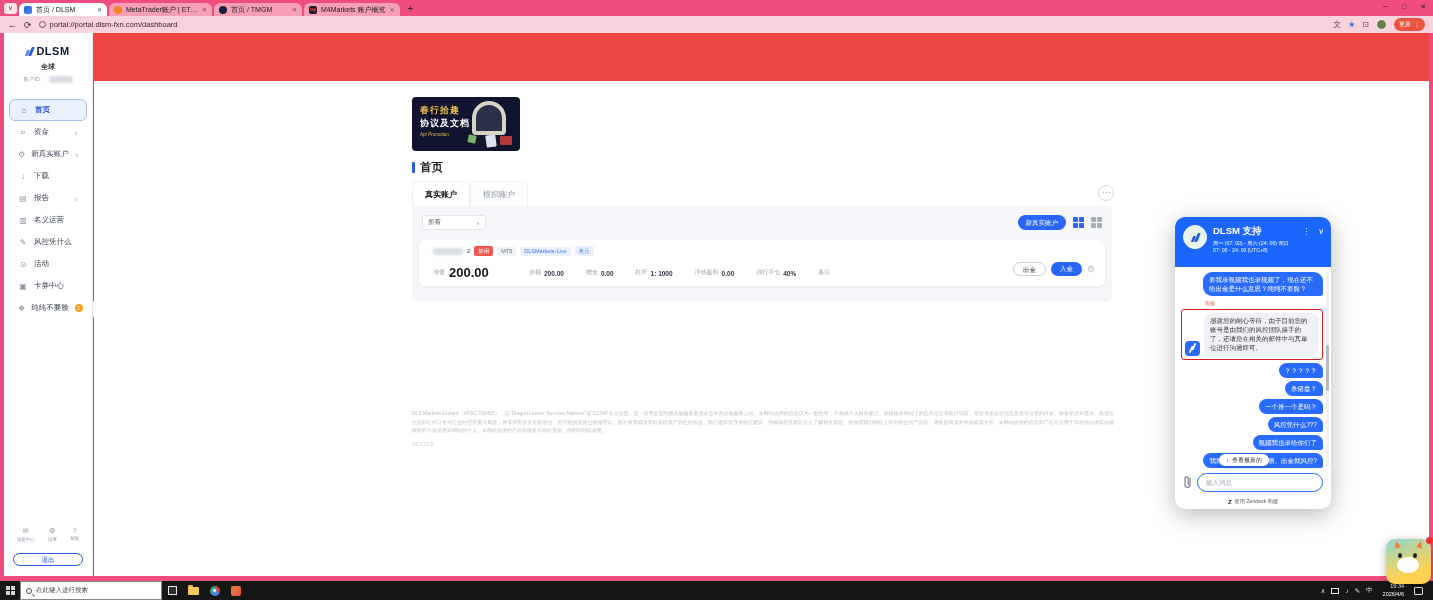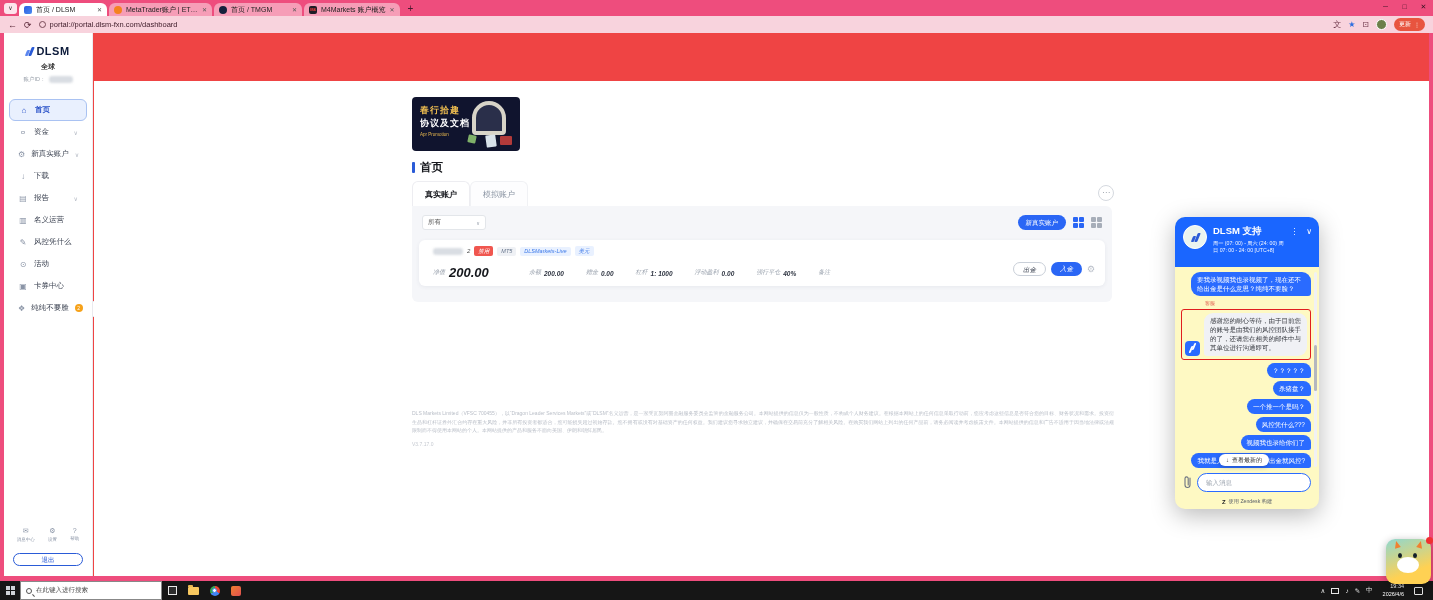--- a/index.html
+++ b/index.html
@@ -88,21 +88,21 @@
   .filter-row { display:flex; align-items:center; padding:9px 10px 0 10px; }
   .select { width:64px; height:15px; background:#fff; border:1px solid #e3e6ea; border-radius:3px; display:flex; align-items:center; justify-content:space-between; padding:0 5px; }
   .select .sv { font-size:6.5px; color:#555; }
   .select .sc { font-size:5px; color:#98a0ac; }
   .filter-right { margin-left:auto; display:flex; align-items:center; gap:7px; }
   .newacct { height:15px; padding:0 8px; background:#2a66f5; color:#fff; border-radius:8px; font-size:6.5px; line-height:15px; }
   .view-ic { width:11px; height:11px; display:grid; grid-template-columns:1fr 1fr; gap:1.5px; }
   .view-ic i { background:#2a66f5; border-radius:1px; }
   .view-ic.gray i { background:#a7aeb9; }
 
-  .acct-card { position:absolute; left:325px; top:159px; width:686px; height:46px; background:#fff; border-radius:6px; box-shadow:0 1px 4px rgba(40,60,90,.07); padding:6px 10px 0 14px;font-style:italic; }
+  .acct-card { position:absolute; left:325px; top:159px; width:686px; height:46px; background:#fff; border-radius:6px; box-shadow:0 1px 4px rgba(40,60,90,.07); padding:6px 10px 0 14px; }
   .card-row1 { display:flex; align-items:center; gap:4px; }
   .acct-num-blur { width:30px; height:7px; }
   .acct-suffix { font-size:6px; color:#444; }
   .tag { font-size:5.5px; padding:1.5px 4px; border-radius:2px; }
   .tag-red { background:#f0564f; color:#fff; }
   .tag-gray { background:#eff1f5; color:#66758c; }
   .tag-blue { background:#e9f1ff; color:#3a77e8; }
   .card-row2 { display:flex; align-items:flex-end; margin-top:6px; }
   .equity { display:flex; align-items:flex-end; gap:4px; width:96px; }
   .equity .el { font-size:6px; color:#98a0ac; padding-bottom:2px; }
@@ -113,21 +113,21 @@
   .stats { display:flex; gap:22px; flex:1; }
   .card-actions { display:flex; align-items:center; gap:5px; padding-bottom:3px; }
   .btn-outline { height:14px; padding:0 9px; border:1px solid #c9cfd8; border-radius:8px; background:#fff; color:#3a4150; font-size:6.5px; line-height:13px; }
   .btn-blue { height:14px; padding:0 9px; border-radius:8px; background:#2a66f5; color:#fff; font-size:6.5px; line-height:14px; }
   .gear { color:#b8bec8; font-size:9px; }
 
   .disclaimer { position:absolute; left:318px; top:328px; width:702px; font-size:5px; line-height:1.7; color:#b9bec7; text-align:justify; }
   .version { position:absolute; left:318px; top:360px; font-size:5px; color:#c6cad1; }
 
   
-  .chat { position:absolute; left:1175px; top:217px; width:144px; height:292px; background:#fef9c3; border-radius:10px; box-shadow:0 6px 24px rgba(0,0,0,.28); z-index:20; }
+  .chat { position:absolute; left:1175px; top:217px; width:156px; height:292px; background:#ffffff; border-radius:10px; box-shadow:0 6px 24px rgba(0,0,0,.28); z-index:20; }
   .chat-head { height:50px; background:#1a66ff; border-radius:10px 10px 0 0; display:flex; padding:8px 7px 0 8px; gap:6px; }
   .chat-avatar { width:24px; height:24px; border-radius:50%; background:#eaf4ef; flex:none; display:flex; align-items:center; justify-content:center; border:1px solid #fff; }
   .chat-avatar .logo-mark i { background:#2a5bd7; }
   .chat-head-txt { flex:1; color:#fff; }
   .chat-title { font-size:9.5px; font-weight:bold; }
   .chat-hours { font-size:5.2px; line-height:1.35; opacity:.95; margin-top:2px; }
   .chat-hicons { display:flex; gap:8px; color:#fff; font-size:8px; padding-top:2px; }
   .chat-body { position:absolute; top:50px; left:0; right:0; bottom:38px; overflow:hidden; padding:5px 8px 0 6px; display:flex; flex-direction:column; gap:3px; }
   .bub { max-width:120px; font-size:6.5px; line-height:1.4; padding:3px 6px; border-radius:9px; }
   .bub.user { align-self:flex-end; background:#2a6bff; color:#fff; border-bottom-right-radius:3px; }

